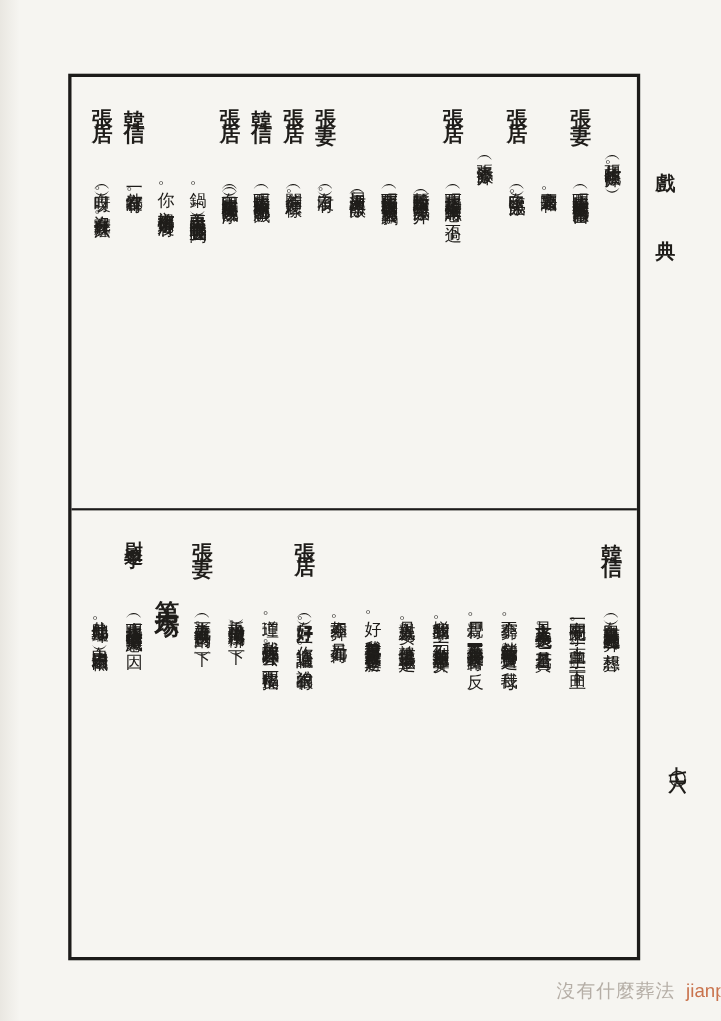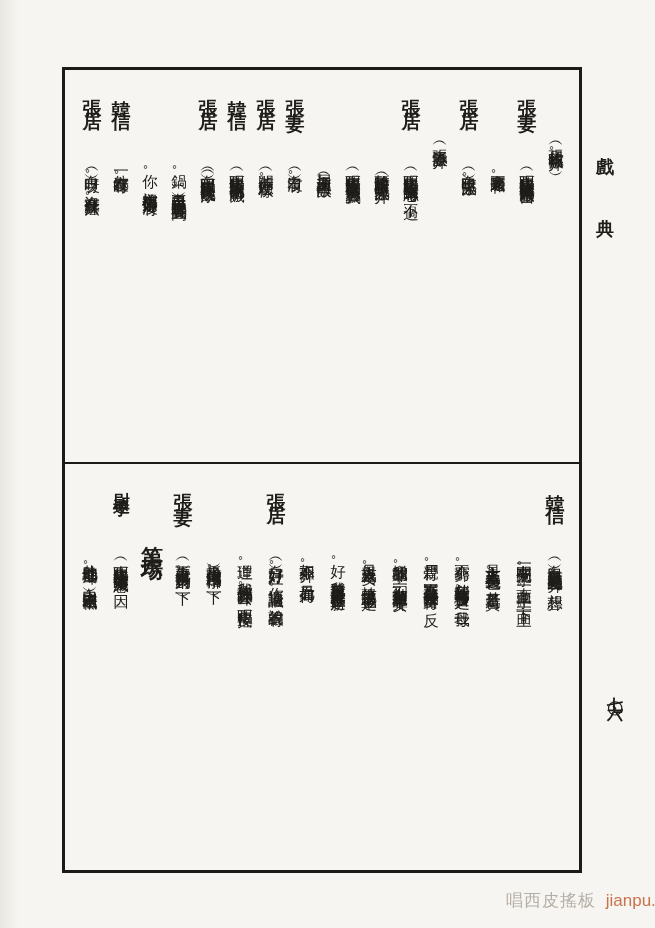--- a/index.html
+++ b/index.html
@@ -106,15 +106,15 @@
         <div class="col"><span class="role long">尉遼子</span><span>（上唱西皮搖板）韓信英略滅衆惡。因</span></div>
         <div class="col"><span>此助他母埋却。（白）山人尉遼子祗因</span></div>
       </div>
   </div>
 </div>
 
 <div class="book-title">戲典</div>
 <div class="page-num">七〇六</div>
 
 <div class="watermark">
-  <span>唱西皮搖板</span>
+  <span>沒有什麼葬法</span>
   <span class="url">jianpu.cn</span>
 </div>
 
 </body></html>

